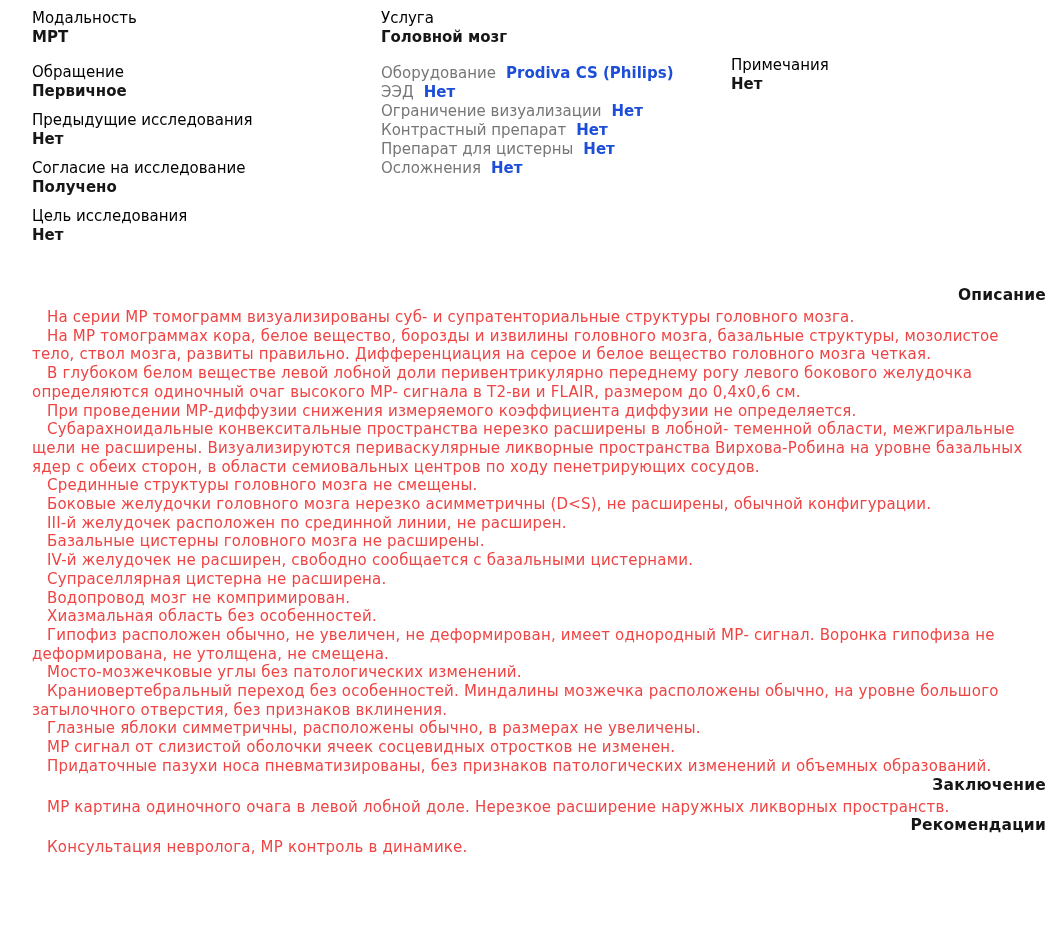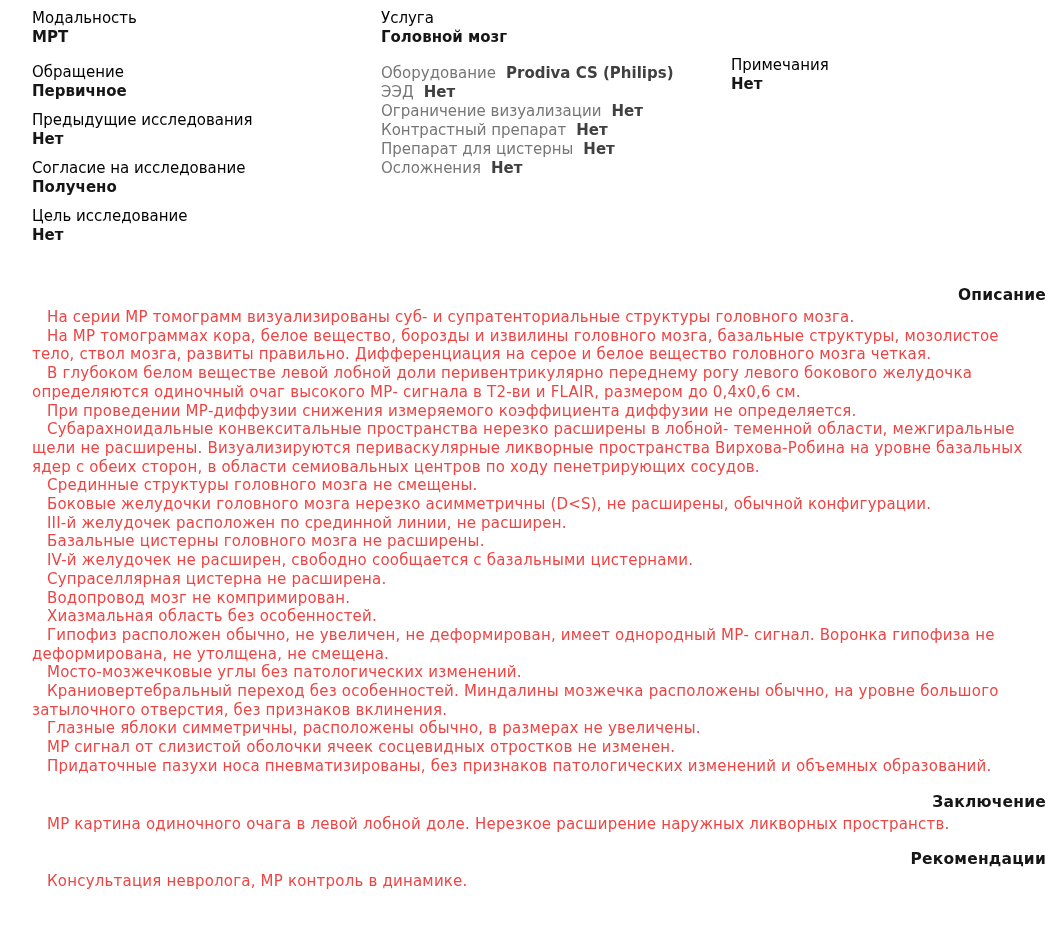--- a/index.html
+++ b/index.html
@@ -41,29 +41,29 @@
     font-weight: 700;
     white-space: nowrap;
   }
   .equipment-list { margin-top: 17px; }
   .equipment-row {
     font-size: 15px;
     line-height: 19px;
     white-space: nowrap;
   }
   .eq-label { color: #767676; font-weight: 400; }
-  .eq-value { color: #404040; font-weight: 700; margin-left: 10px; }
+  .eq-value { color: #1d4ed8; font-weight: 700; margin-left: 10px; }
   
   .report-body {
     position: absolute;
     left: 32px;
     top: 286px;
     width: 1014px;
   }
-  .section + .section { margin-top: 17px; }
+  .section + .section { }
   .section-title {
     margin: 0 0 3px 0;
     font-size: 15.5px;
     line-height: 19px;
     font-weight: 700;
     color: #161616;
     letter-spacing: 0.2px;
     text-align: right;
   }
   .report-paragraph {
@@ -92,21 +92,21 @@
     </div>
     <div class="field-group">
       <span class="field-label">Предыдущие исследования</span>
       <span class="field-value">Нет</span>
     </div>
     <div class="field-group">
       <span class="field-label">Согласие на исследование</span>
       <span class="field-value">Получено</span>
     </div>
     <div class="field-group">
-      <span class="field-label">Цель исследование</span>
+      <span class="field-label">Цель исследования</span>
       <span class="field-value">Нет</span>
     </div>
   </div>
 
   <div class="hdr-col col-middle">
     <div class="field-group">
       <span class="field-label">Услуга</span>
       <span class="field-value">Головной мозг</span>
     </div>
     <div class="equipment-list">

